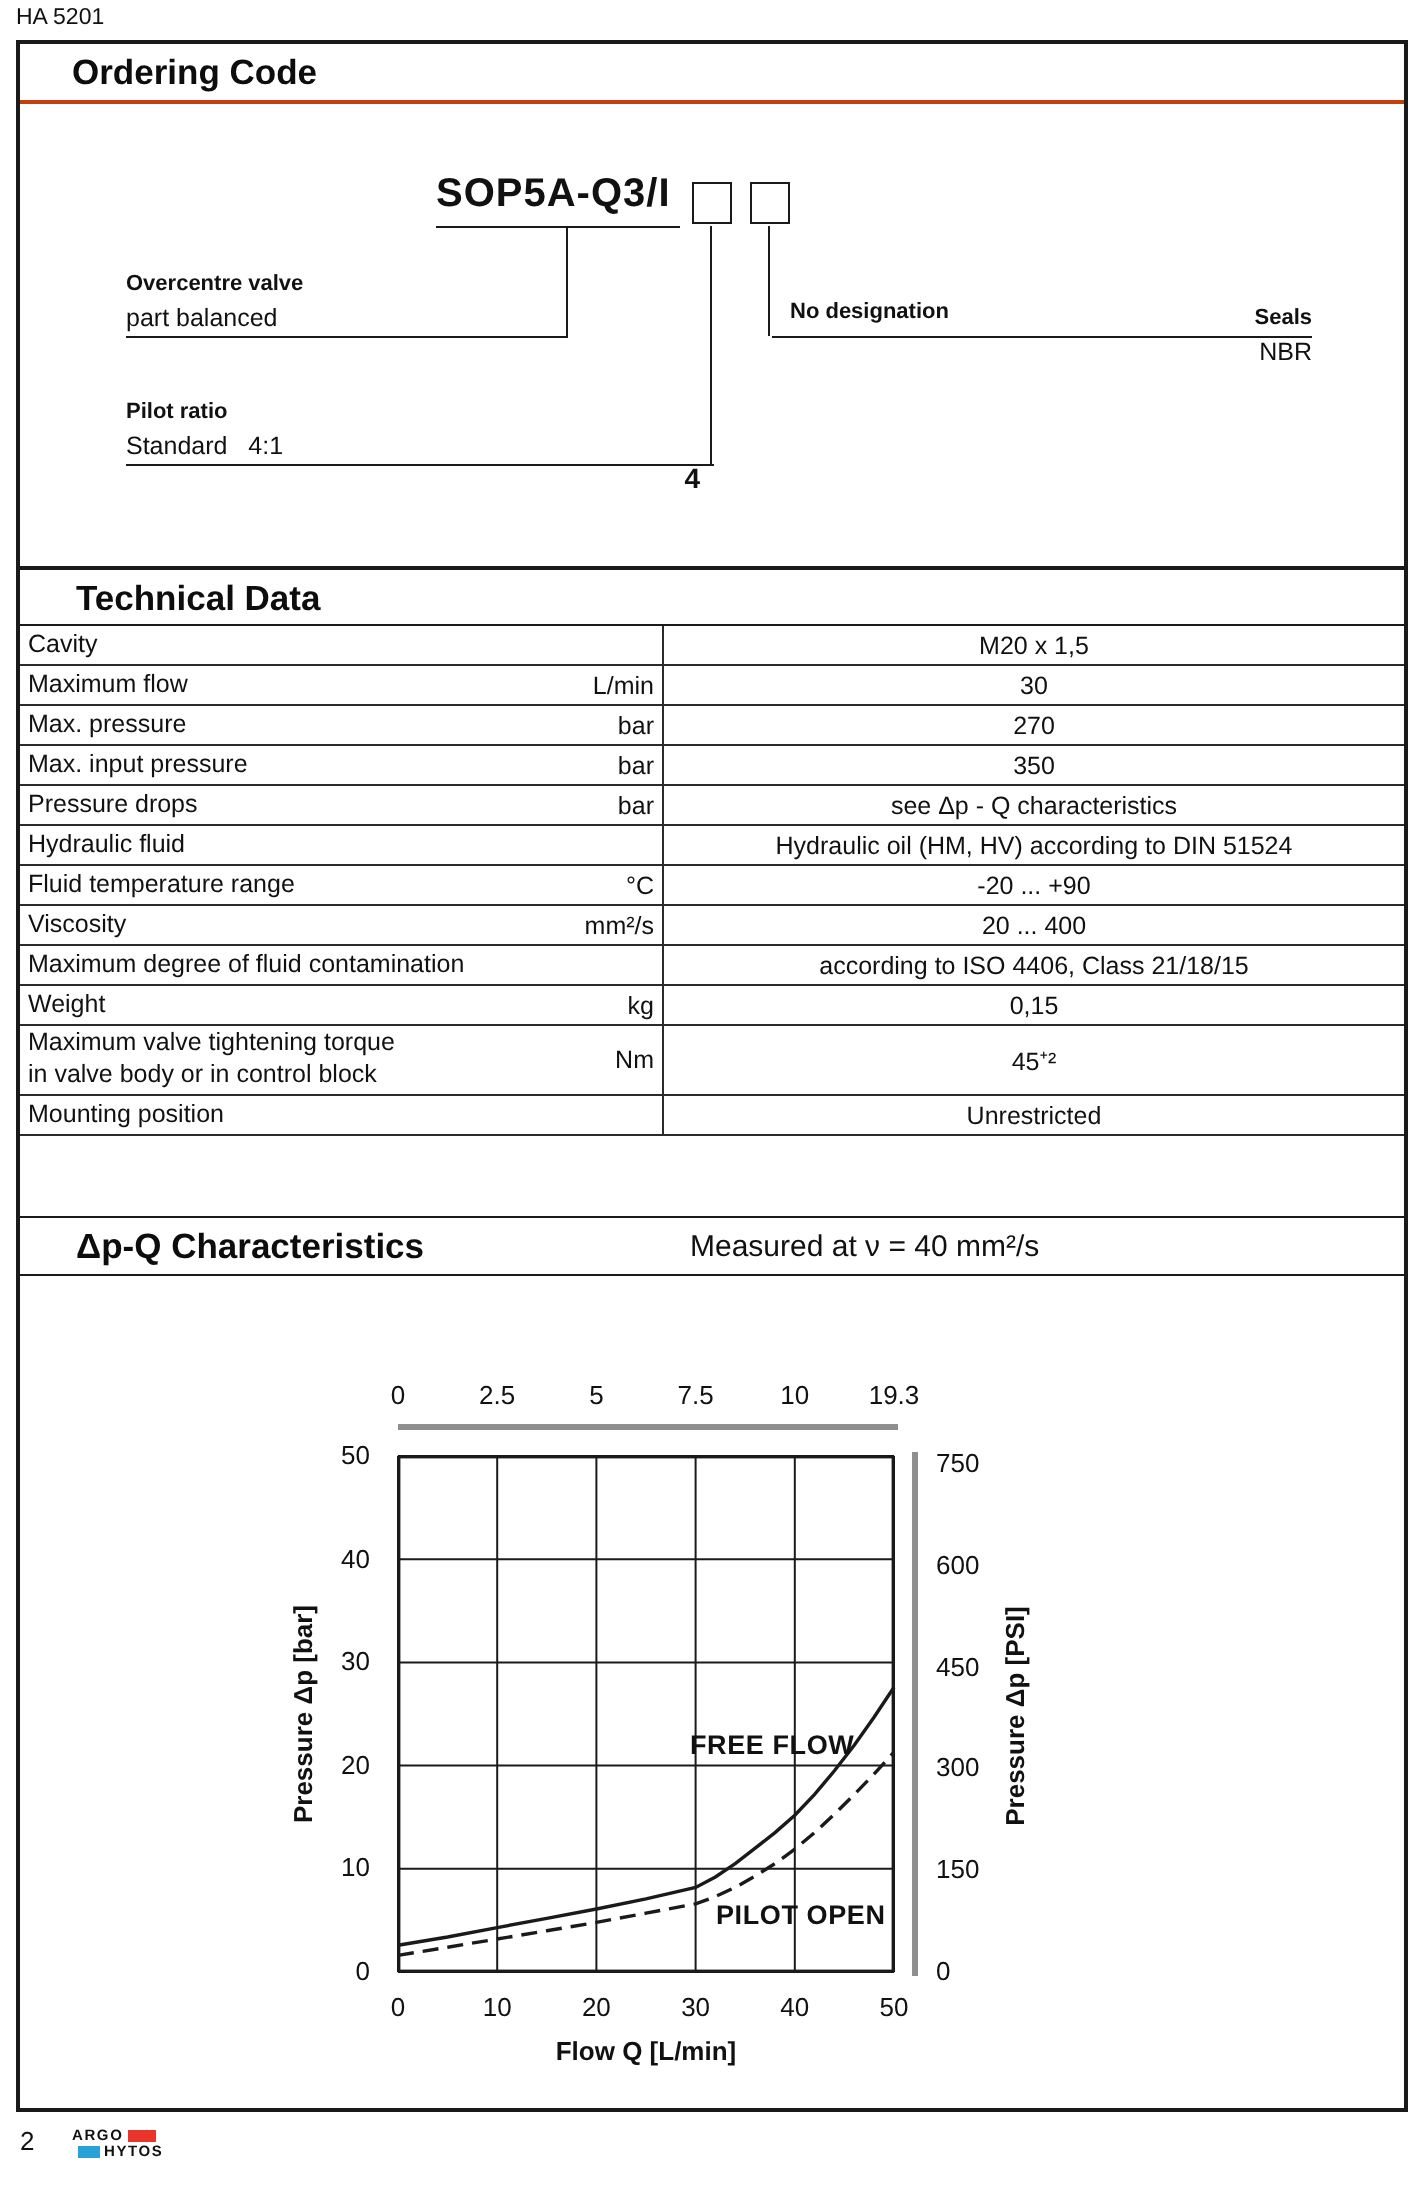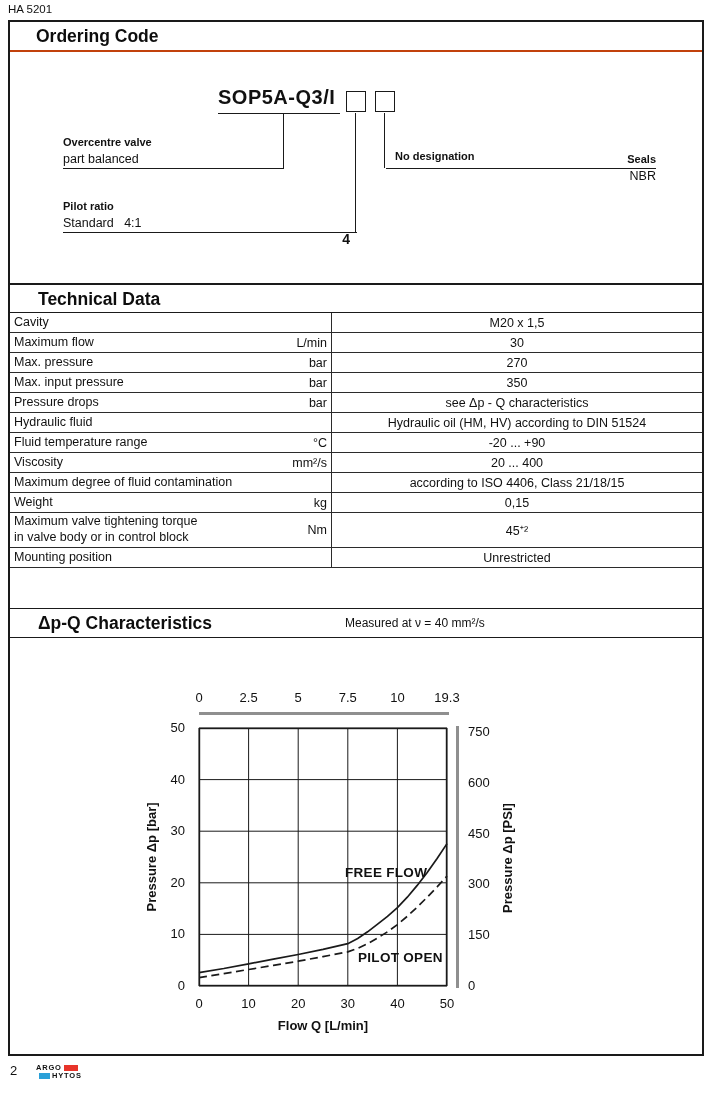--- a/index.html
+++ b/index.html
@@ -18,21 +18,21 @@
   }
 
   .section-header { position:absolute; left:0; right:0; background:#fff; }
   .section-title { font-size:17.5px; font-weight:bold; color:#0d0d0d; }
   #ord-header { top:0; height:30px; border-bottom:2px solid #c2410c; }
   #ord-header .section-title { padding-left:26px; line-height:29px; display:block; }
   #tech-header { top:261px; height:30px; border-top:2px solid #1a1a1a; border-bottom:1.5px solid #1a1a1a; }
   #tech-header .section-title { padding-left:28px; line-height:28px; display:block; }
   #chart-header { top:586px; height:30px; border-top:1.5px solid #1a1a1a; border-bottom:1.5px solid #1a1a1a; }
   #chart-header .section-title { padding-left:28px; line-height:28px; display:inline-block; }
-  .subtitle { position:absolute; left:335px; top:0; line-height:29px; font-size:12px; }
+  .subtitle { position:absolute; left:335px; top:0; line-height:29px; font-size:15px; }
 
   
   .code-text { position:absolute; left:208px; top:64px; font-size:20px; font-weight:bold; letter-spacing:0.5px; }
   .code-box { position:absolute; top:69px; width:20px; height:21px; border:1.6px solid #1a1a1a; background:#fff; }
   #code-box-1 { left:336px; } #code-box-2 { left:365px; }
   .hl { position:absolute; height:1.4px; background:#1a1a1a; }
   .vl { position:absolute; width:1.4px; background:#1a1a1a; }
   .diag-label-b { position:absolute; font-size:11px; font-weight:bold; white-space:pre; }
   .diag-label { position:absolute; font-size:12.5px; white-space:pre; }
   .r-align { text-align:right;margin-top:19px; }

